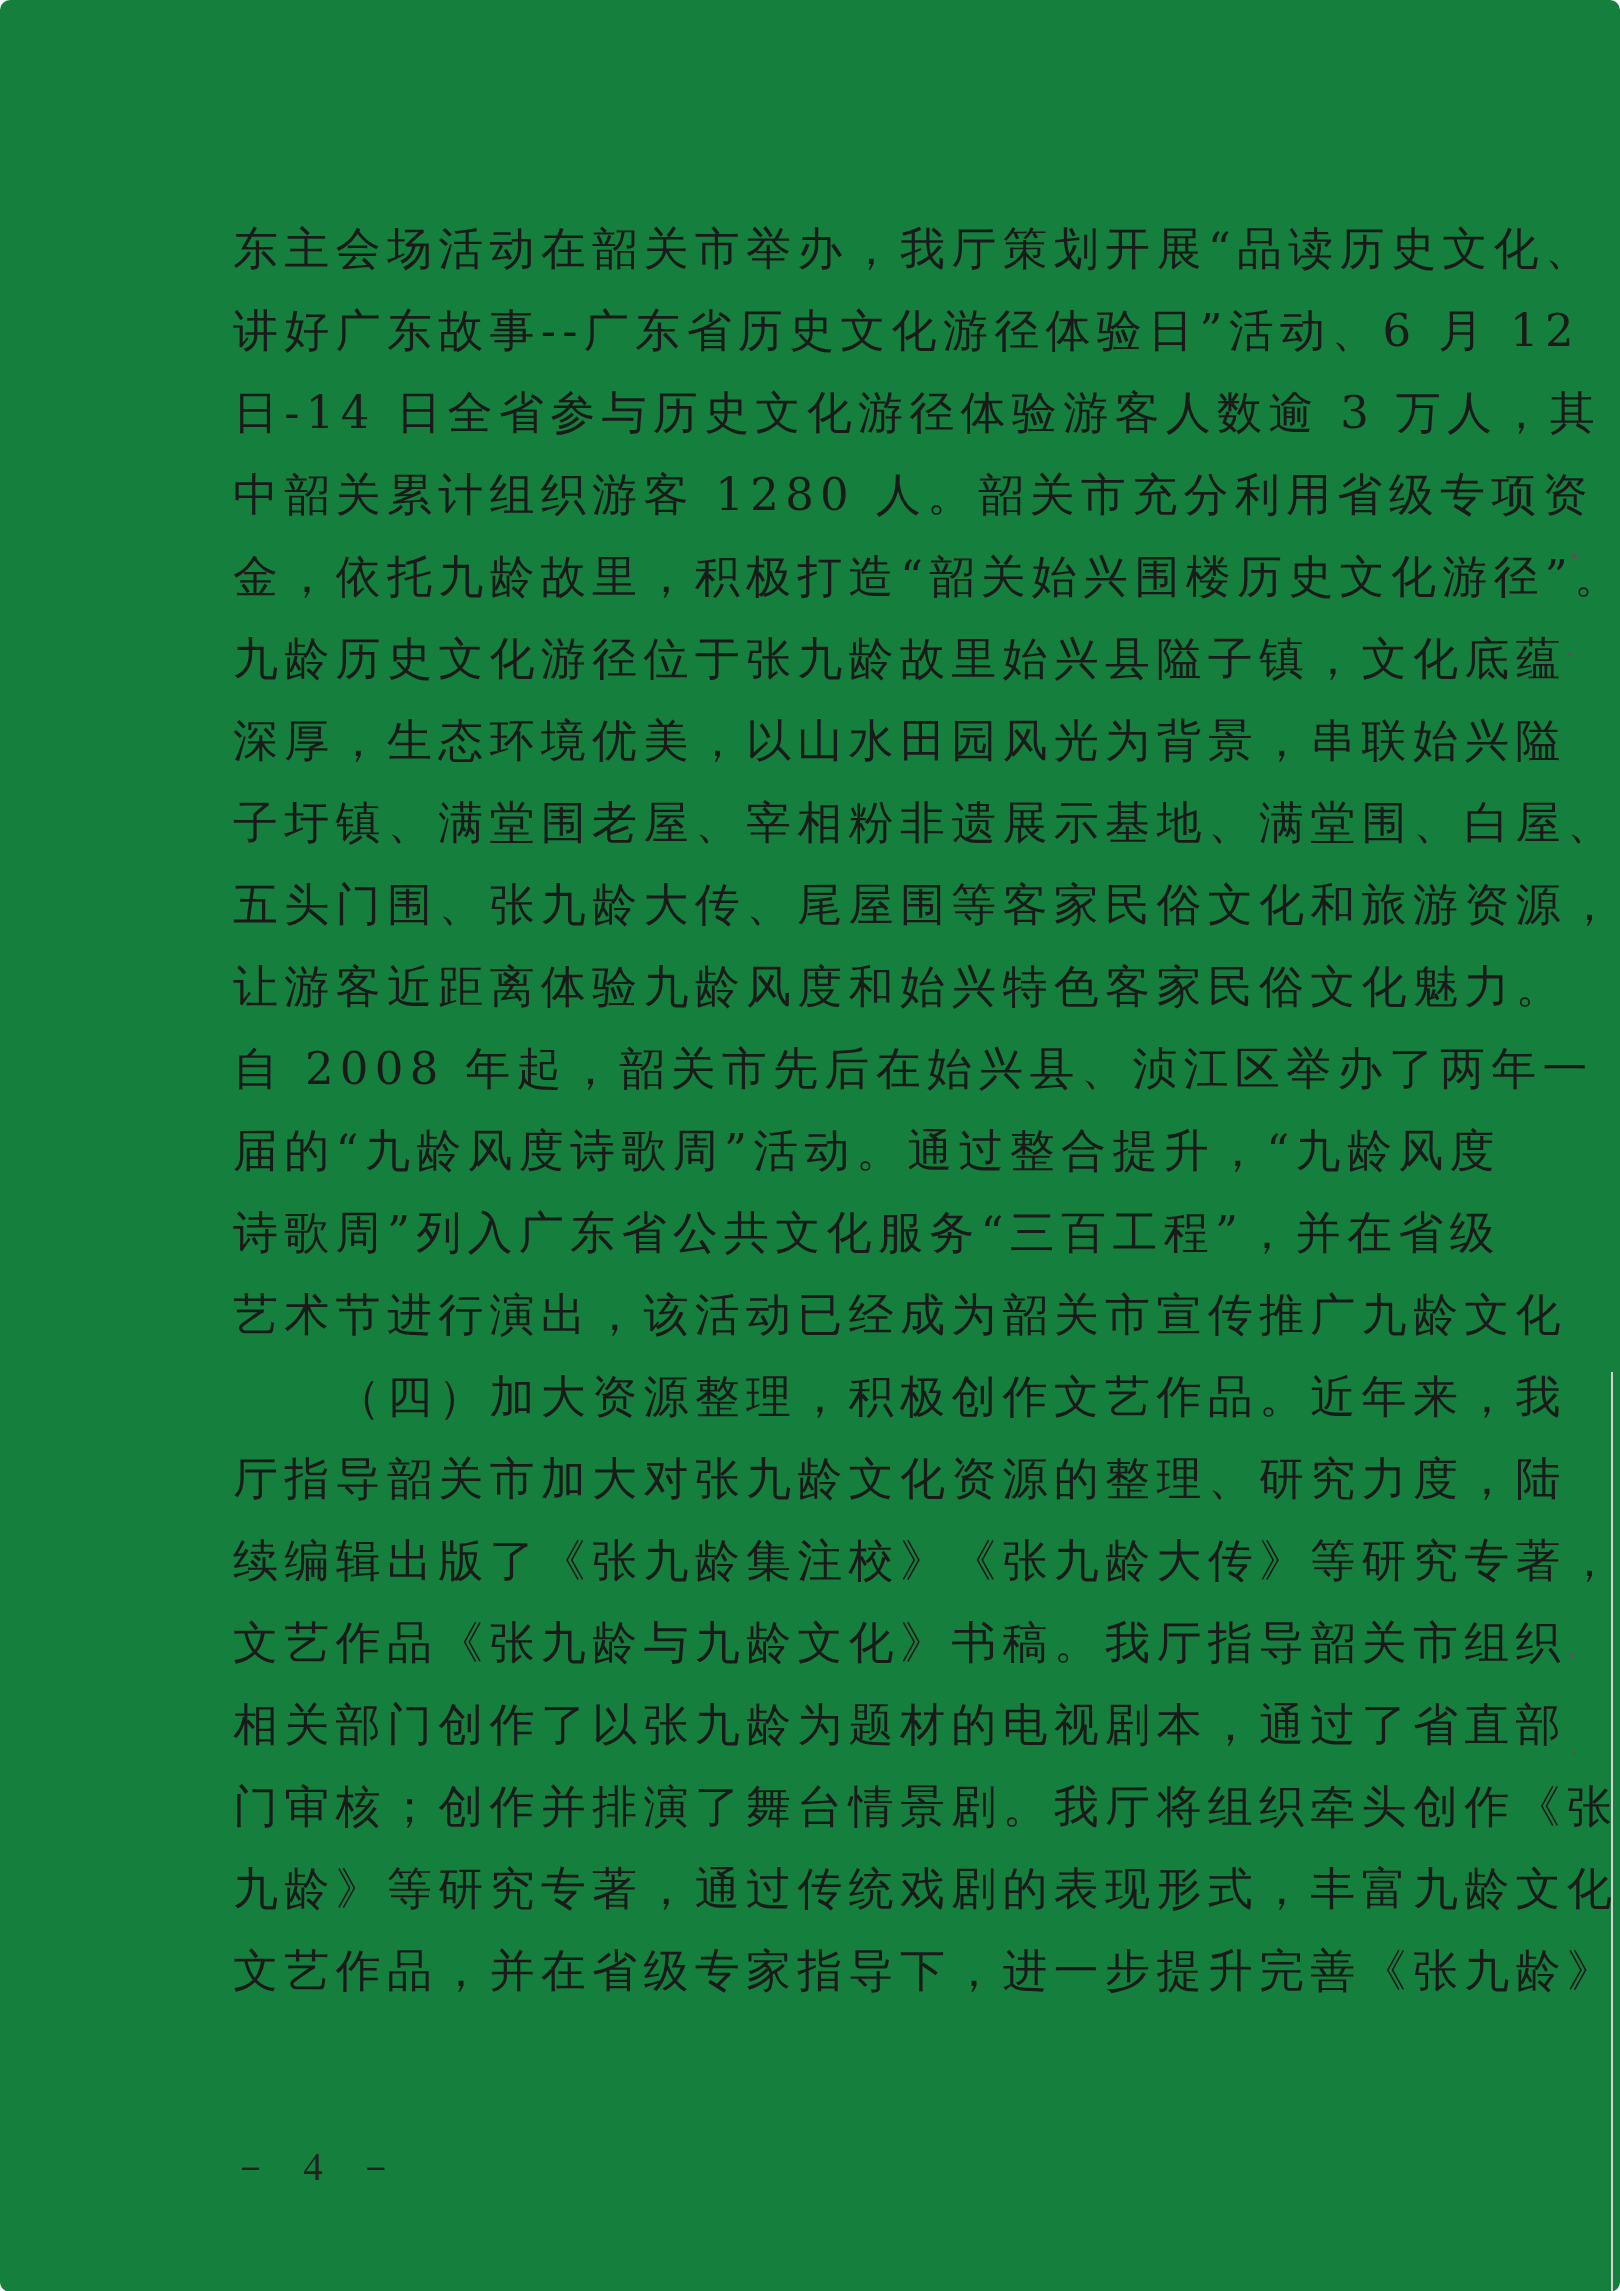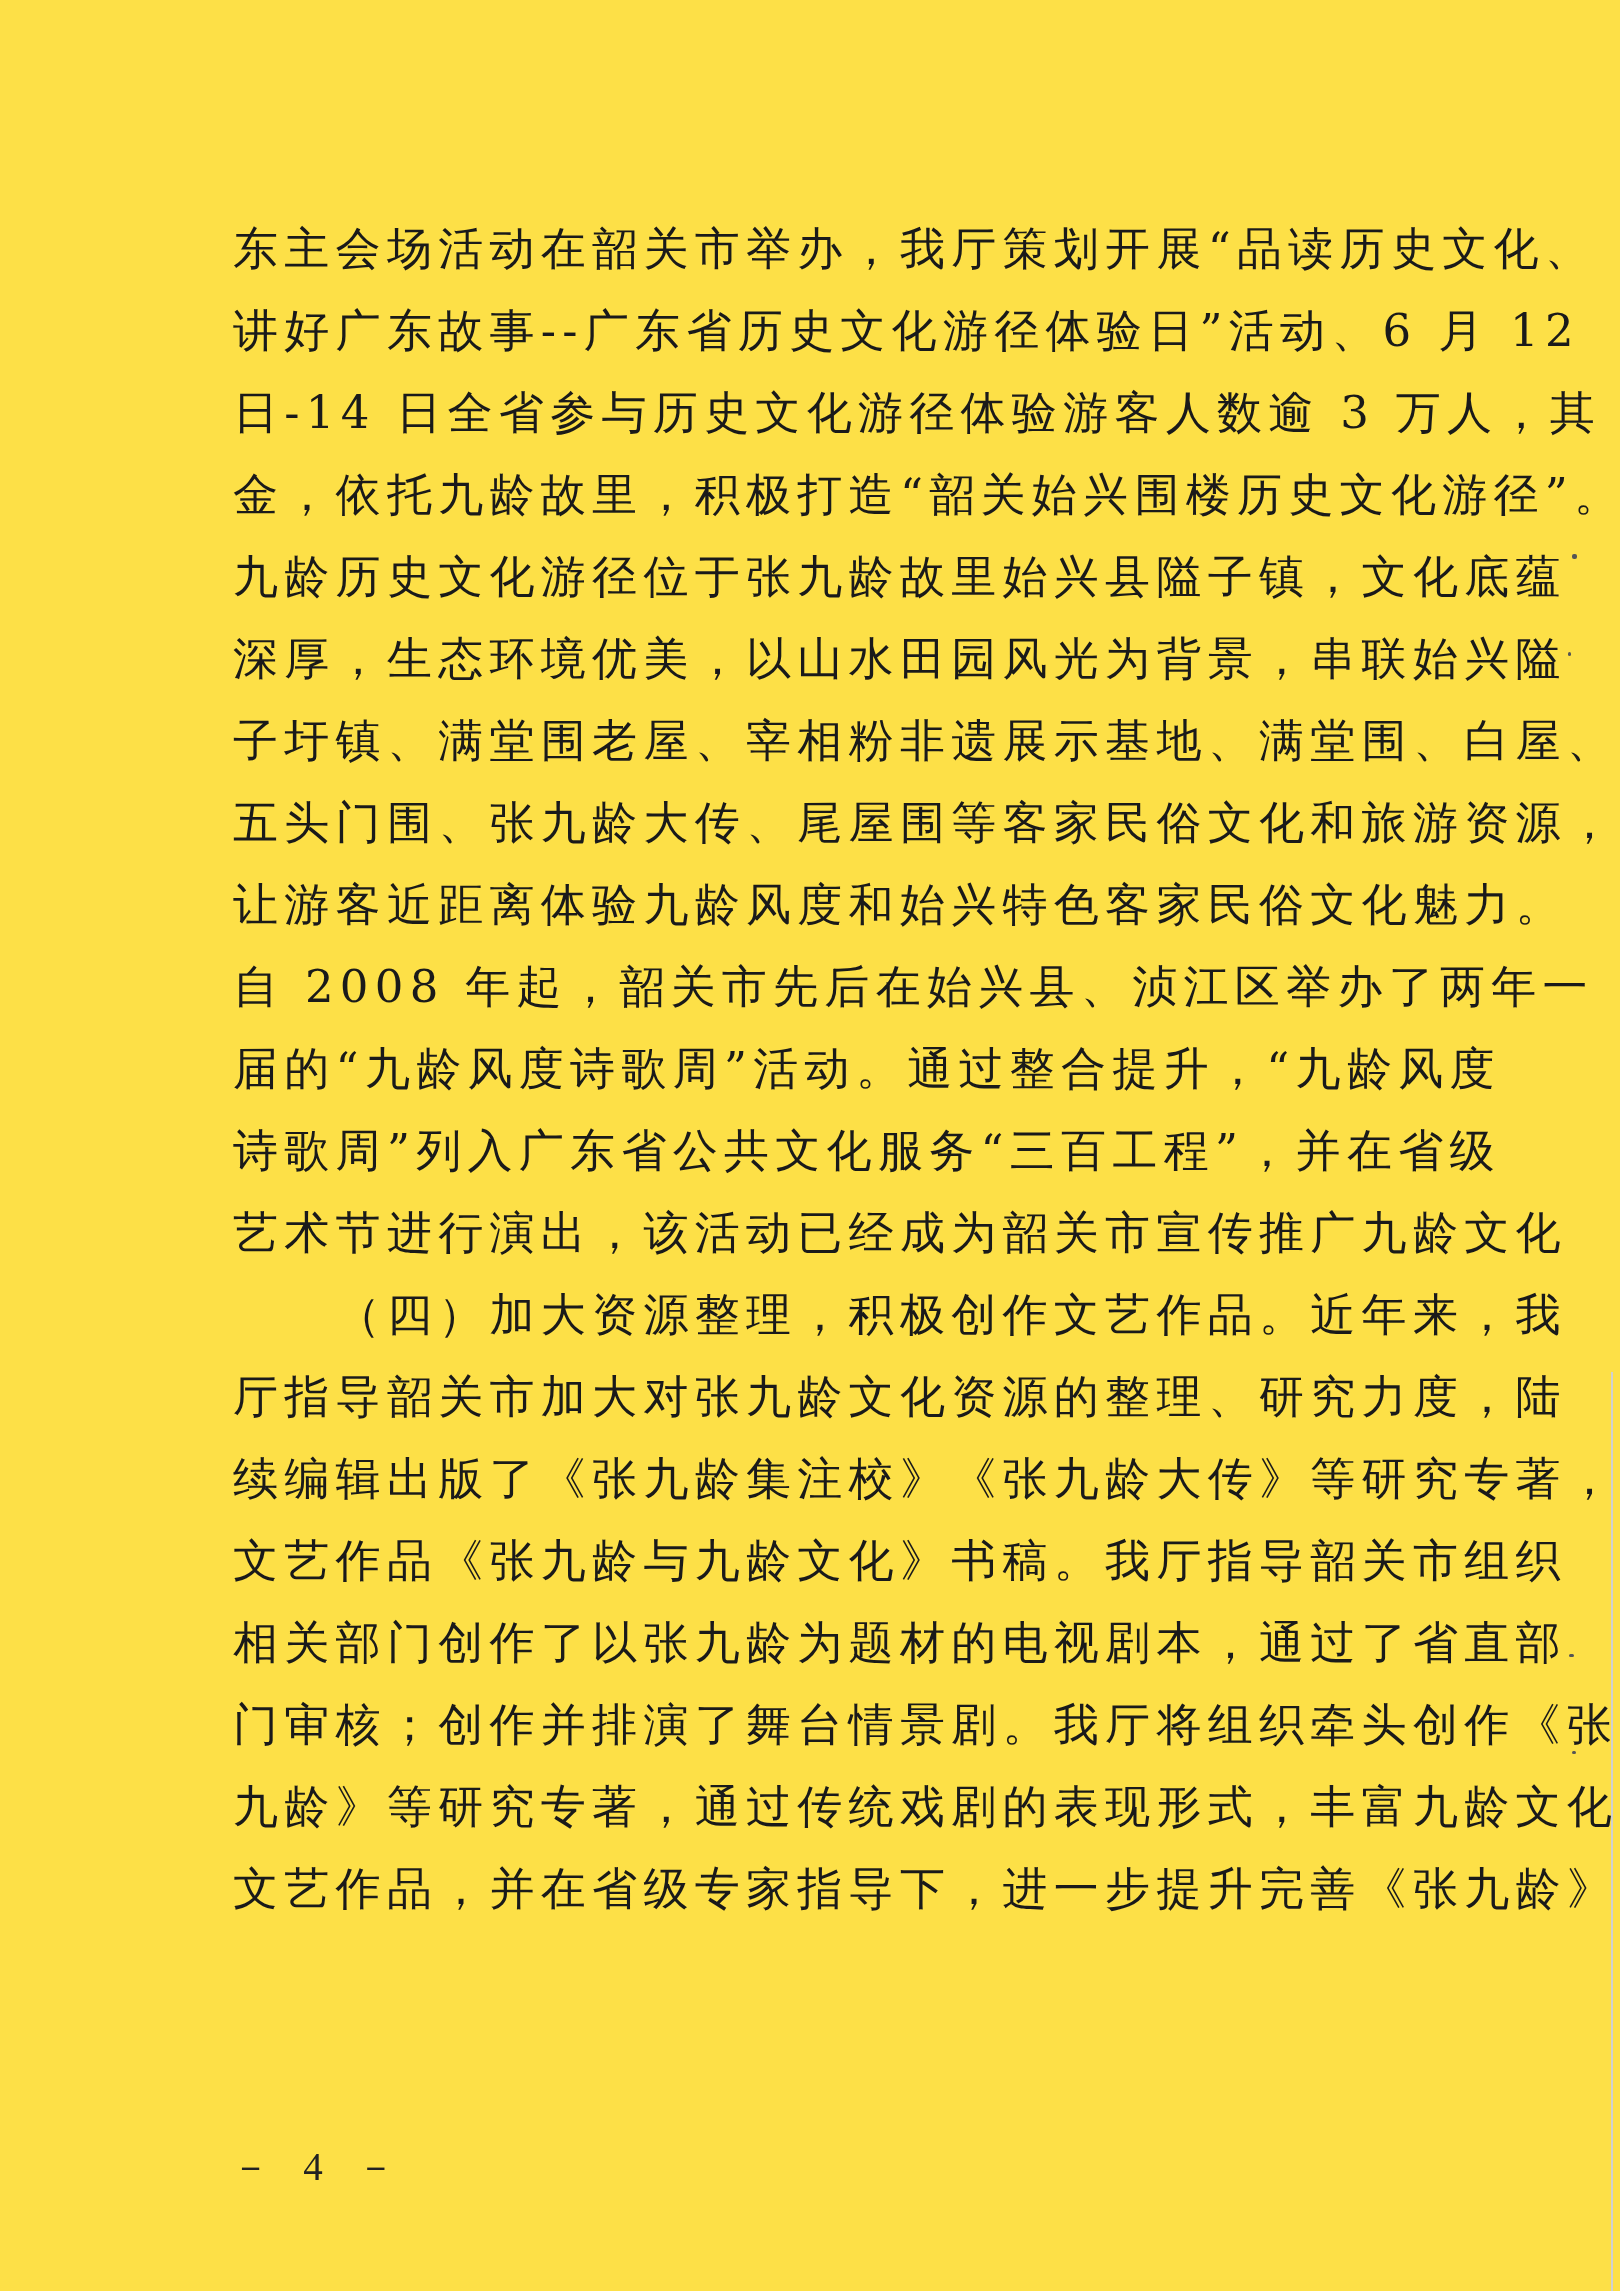--- a/index.html
+++ b/index.html
@@ -13,21 +13,22 @@
       position: relative;
       overflow: hidden;
       font-family: "DejaVu Serif", "Liberation Serif", serif;
       color: #1a1a1a;
     }
     .page {
       position: absolute;
       left: 0; top: 0;
       width: 1620px;
       height: 2292px;
-      background: #fde047;
+      background: #15803d;
+      border-radius: 10px;
     }
     .body-text {
       position: absolute;
       left: 233px;
       top: 208px;
       width: 1137px;
     }
     .line {
       height: 82px;
       line-height: 82px;
@@ -68,20 +69,21 @@
 </head>
 <body>
 
 <div class="page">
 
   <div class="body-text">
 
     <div class="line">东主会场活动在韶关市举办，我厅策划开展“品读历史文化、</div>
     <div class="line">讲好广东故事--广东省历史文化游径体验日”活动、6 月 12</div>
     <div class="line">日-14 日全省参与历史文化游径体验游客人数逾 3 万人，其</div>
+    <div class="line">中韶关累计组织游客 1280 人。韶关市充分利用省级专项资</div>
     <div class="line">金，依托九龄故里，积极打造“韶关始兴围楼历史文化游径”。</div>
     <div class="line">九龄历史文化游径位于张九龄故里始兴县隘子镇，文化底蕴</div>
     <div class="line">深厚，生态环境优美，以山水田园风光为背景，串联始兴隘</div>
     <div class="line">子圩镇、满堂围老屋、宰相粉非遗展示基地、满堂围、白屋、</div>
     <div class="line">五头门围、张九龄大传、尾屋围等客家民俗文化和旅游资源，</div>
     <div class="line">让游客近距离体验九龄风度和始兴特色客家民俗文化魅力。</div>
     <div class="line">自 2008 年起，韶关市先后在始兴县、浈江区举办了两年一</div>
     <div class="line">届的“九龄风度诗歌周”活动。通过整合提升，“九龄风度</div>
     <div class="line">诗歌周”列入广东省公共文化服务“三百工程”，并在省级</div>
     <div class="line">艺术节进行演出，该活动已经成为韶关市宣传推广九龄文化</div>

